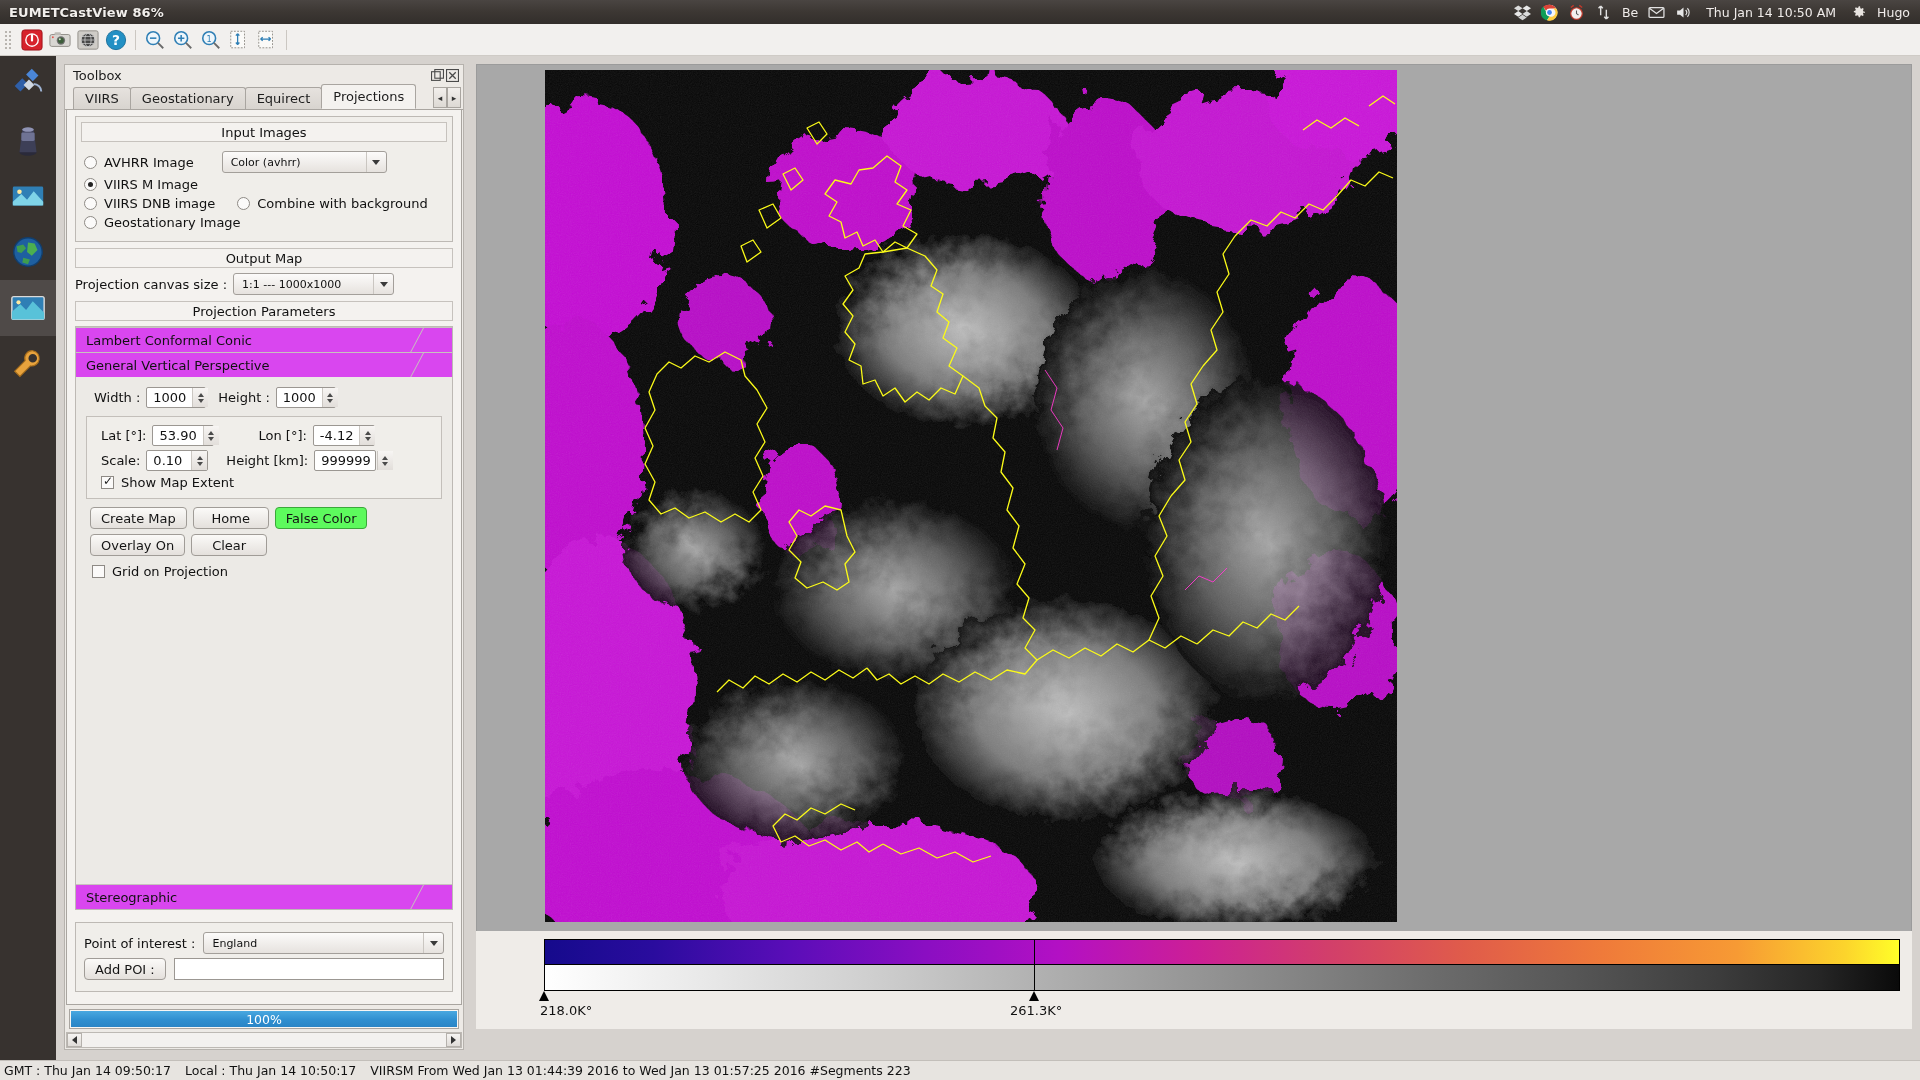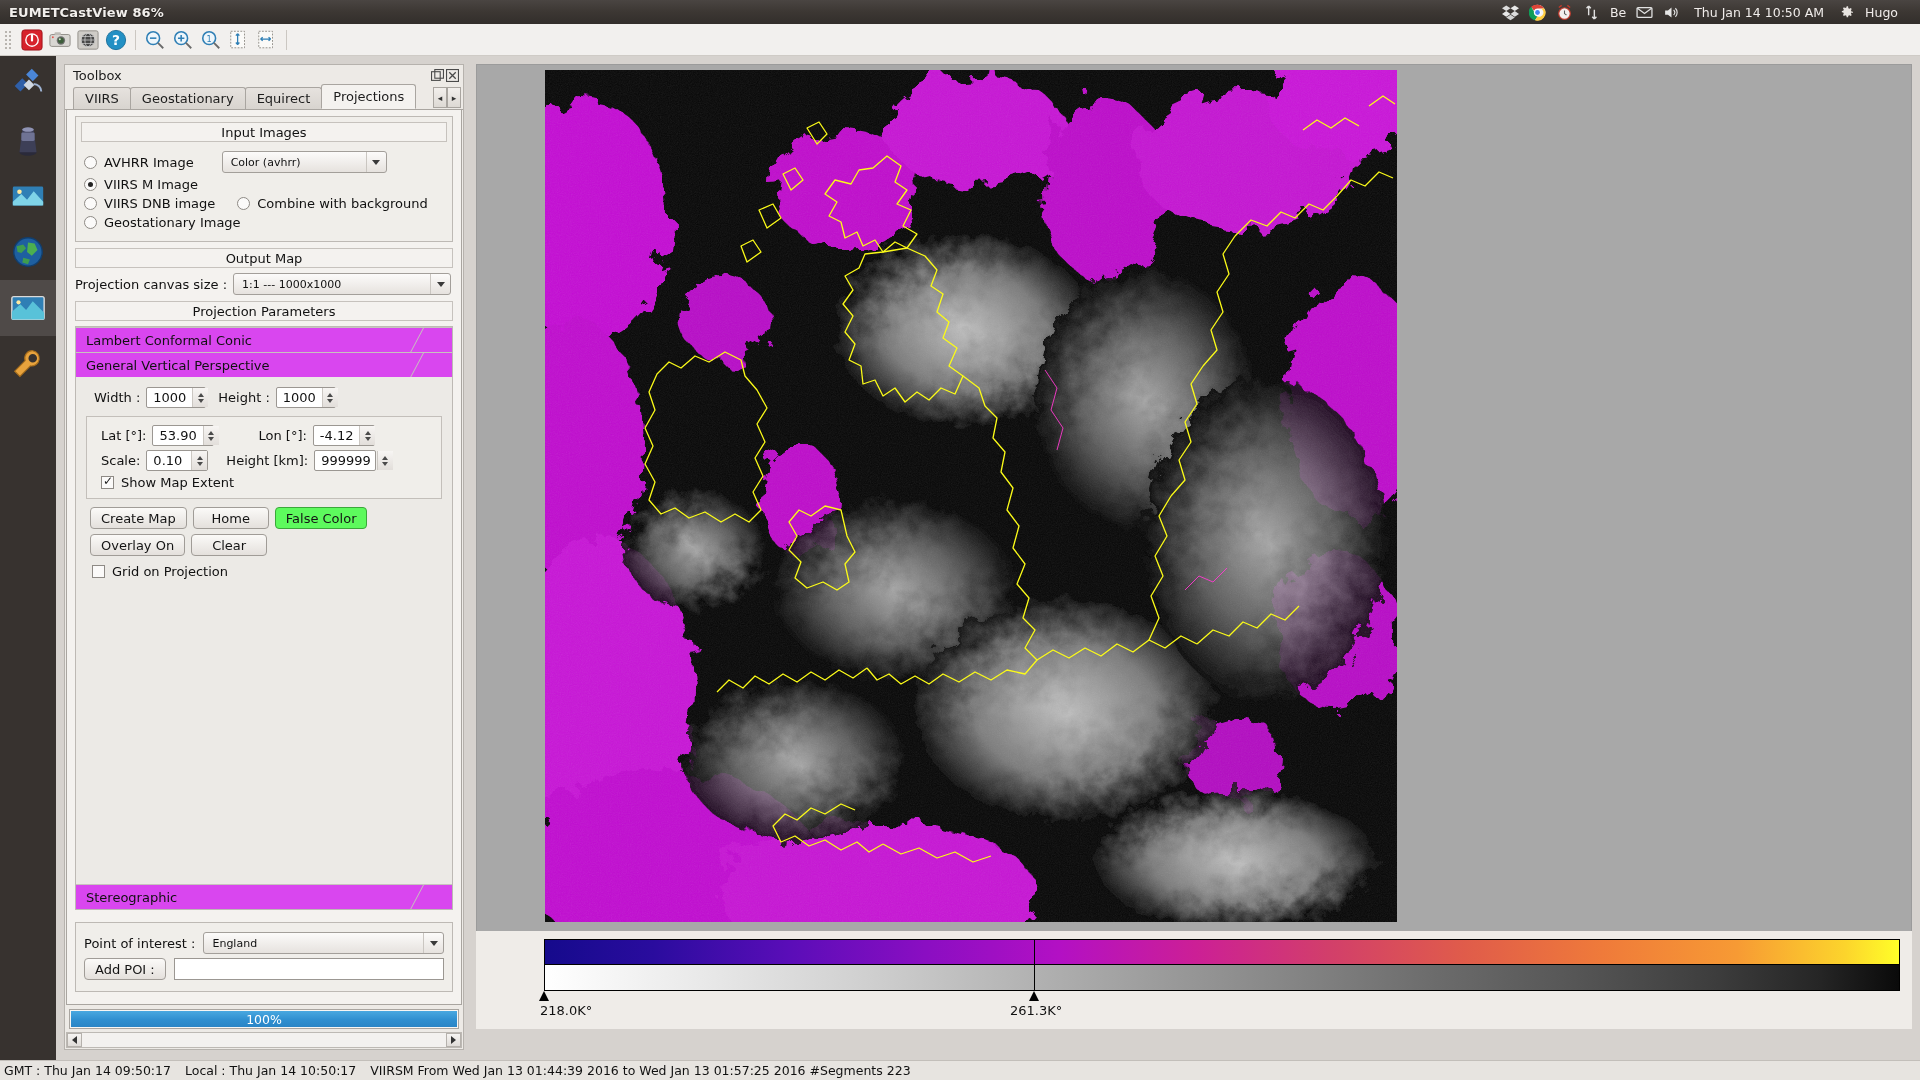--- a/index.html
+++ b/index.html
@@ -19,21 +19,21 @@
     color: #e8e4e0; font-size: 12.5px;
     user-select: none;
   }
   #unity-title {
     margin-left: 9px; font-weight: bold; font-size: 13px;
     color: #f2efec; letter-spacing: 0.1px;
     text-shadow: 0 1px 1px rgba(0,0,0,.6);
   }
   #tray {
     margin-left: auto; display: flex; align-items: center; gap: 10px;
-    padding-right: 20px; height: 24px;
+    padding-right: 8px; height: 24px;
   }
   .tray-ic { width: 17px; height: 17px; display: block; }
   #tray-clock { font-size: 12.5px; color: #f0ecea; padding: 0 4px; }
   #tray-user { font-size: 12.5px; color: #f0ecea; padding-right: 2px; }
 
   
   #app-toolbar {
     position: absolute; left: 0; top: 24px; width: 1920px; height: 32px;
     background: #f2f0ee;
     border-bottom: 1px solid #cfcbc6;
@@ -516,21 +516,21 @@
           <div class="row">
             <div class="radio"></div>
             <span class="lbl">Geostationary Image</span>
           </div>
         </div>
       </div>
 
       <div class="grp-header" style="margin:0 0 5px 0;">Output Map</div>
       <div class="row" style="margin:0 0 6px 0;">
         <span class="lbl">Projection canvas size :</span>
-        <div class="combo" style="width:218px;margin-left:6px;">
+        <div class="combo" style="width:161px;margin-left:6px;">
           <span>1:1  ---   1000x1000</span>
           <span class="arrow-box">
               <span class="caret-d"></span>
             </span>
         </div>
       </div>
 
       <div class="grp-header" style="margin:0 0 5px 0;">Projection Parameters</div>
 
       <div class="grpbox" style="flex:1;display:flex;flex-direction:column;background:#f0eeea;">

